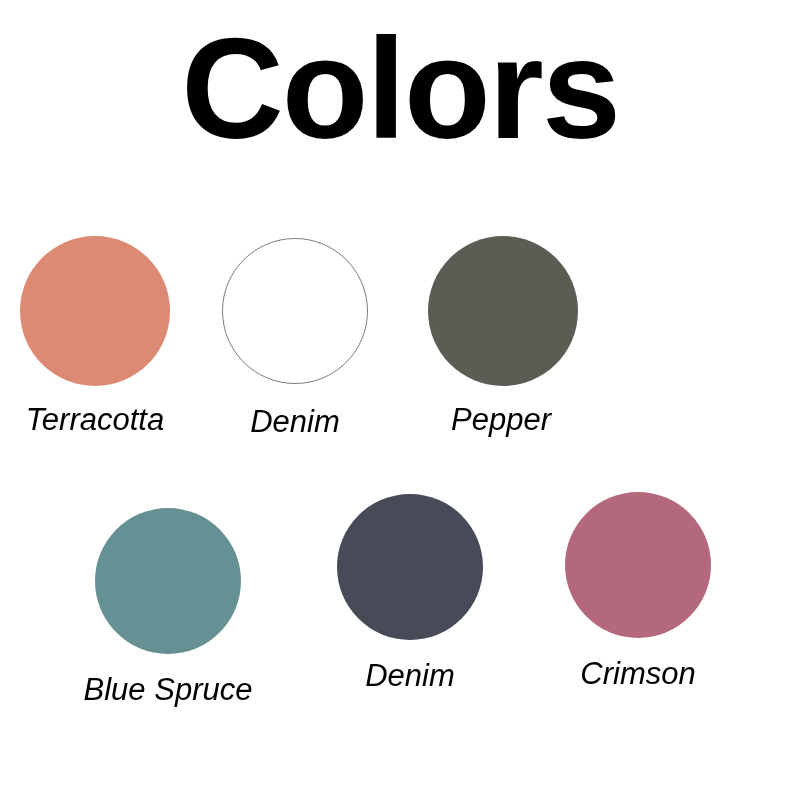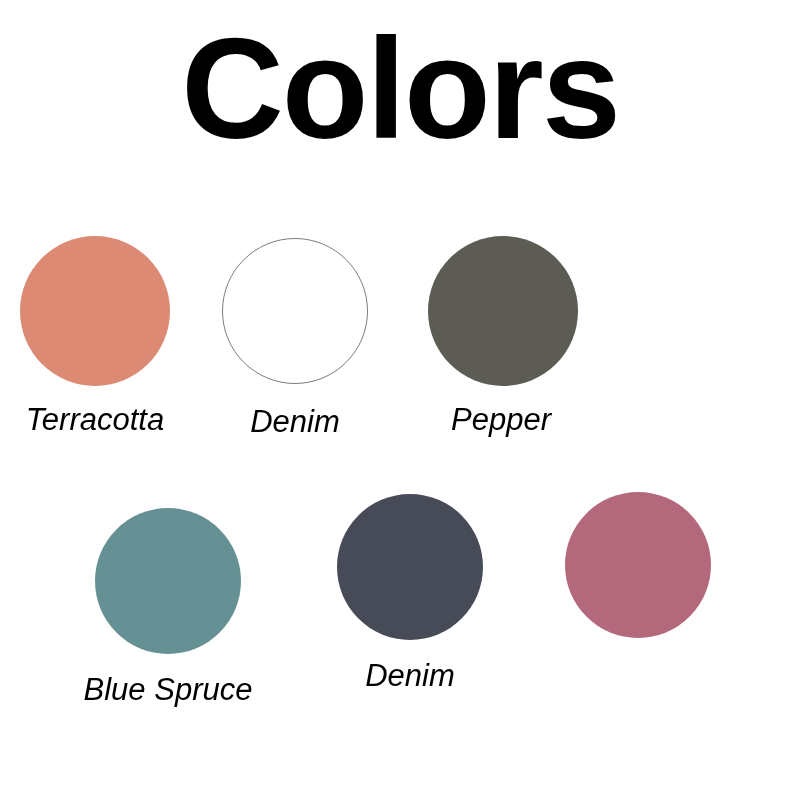--- a/index.html
+++ b/index.html
@@ -116,15 +116,16 @@
     <span class="swatch-label">Blue Spruce</span>
   </div>
 
   <div class="swatch row2" id="swatch-5">
     <span class="swatch-dot" style="background-color: rgb(70, 75, 87);"></span>
     <span class="swatch-label">Denim</span>
   </div>
 
   <div class="swatch row2" id="swatch-6">
     <span class="swatch-dot" style="background-color: rgb(180, 104, 123);"></span>
+    <span class="swatch-label">Crimson</span>
   </div>
 
 </div>
 
 </body></html>

